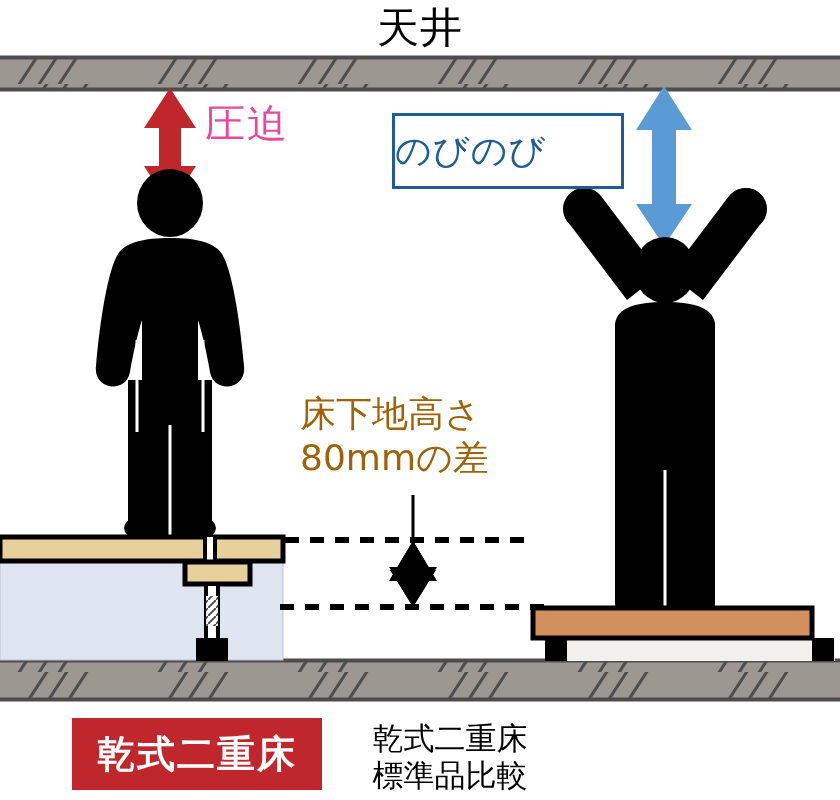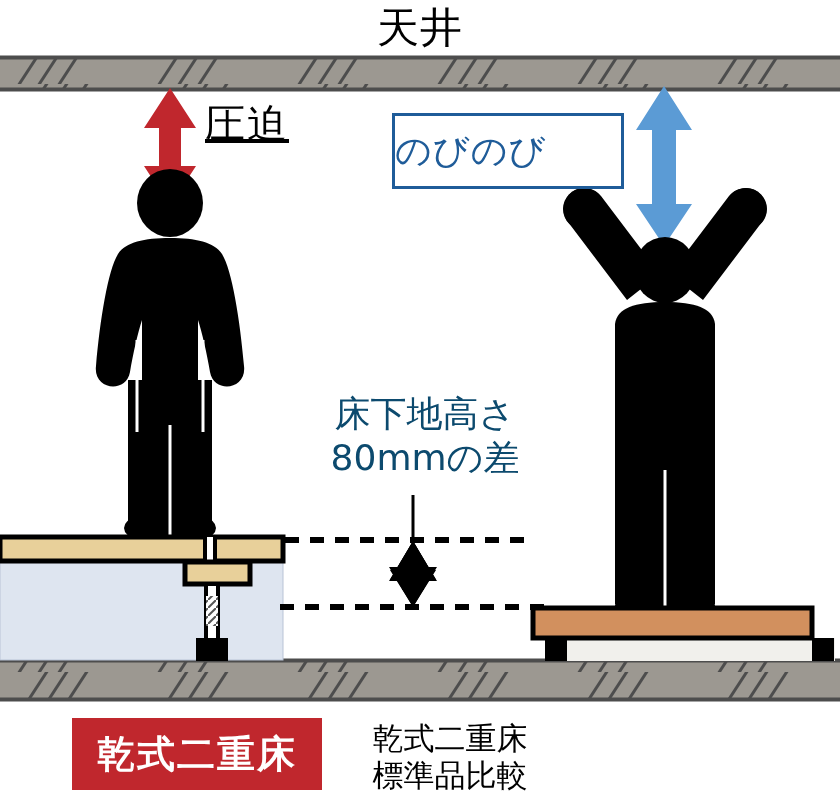--- a/index.html
+++ b/index.html
@@ -25,47 +25,45 @@
     left: 0; top: 6px; width: 840px;
     text-align: center;
     font-size: 42px;
     color: #000000;
     line-height: 1.05;
     letter-spacing: 1px;
   }
   .red-label {
     left: 205px; top: 96px;
     font-size: 40px;
-    color: #000000;
+    color: #ec4899;
     letter-spacing: 2px;
     white-space: nowrap;
-    text-decoration: underline;
   }
   .nobi-box {
     left: 392px; top: 113px;
     width: 232px; height: 76px;
     border: 3px solid #1F5C99;
     background: #ffffff;
     box-sizing: border-box;
     display: flex;
     align-items: center;
     justify-content: flex-start;
   }
   .nobi-text {
     font-size: 36px;
     color: #1F5C99;
     letter-spacing: 1px;
     white-space: nowrap;
   }
   .center-note {
     left: 300px; top: 392px;
     width: 250px;
-    text-align: center;
     font-size: 36px;
-    color: #0c4a6e;
+    color: #a16207;
     line-height: 1.22;
     white-space: pre-line;
   }
 
   
   .tag {
     display: flex;
     align-items: center;
     justify-content: center;
     box-sizing: border-box;

